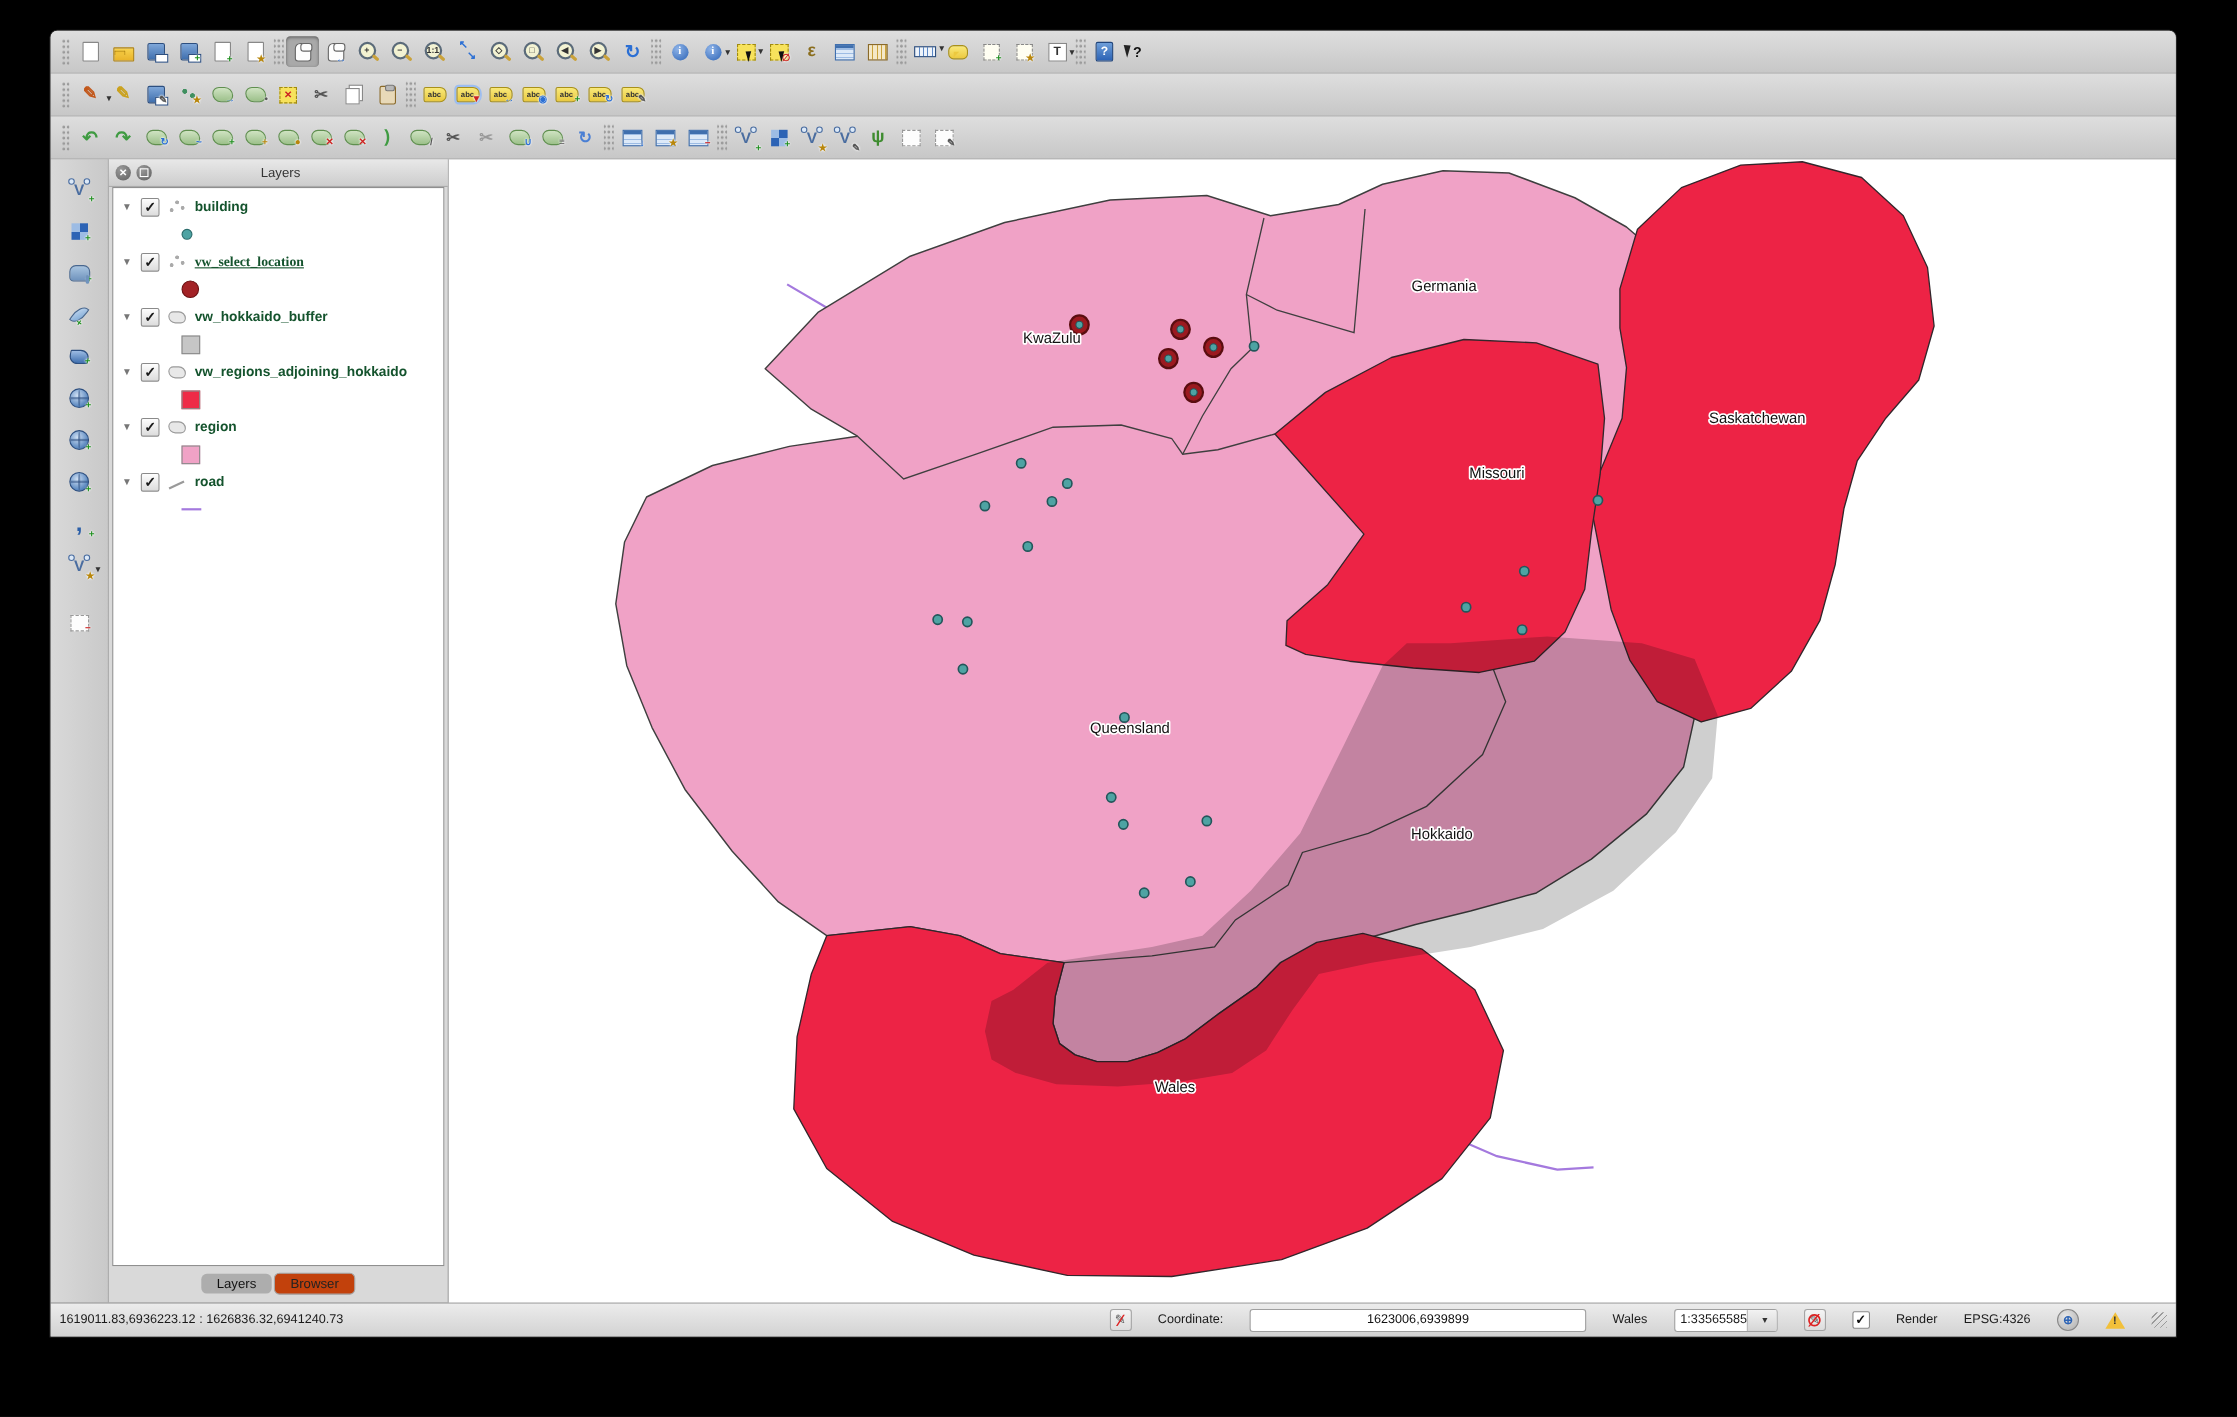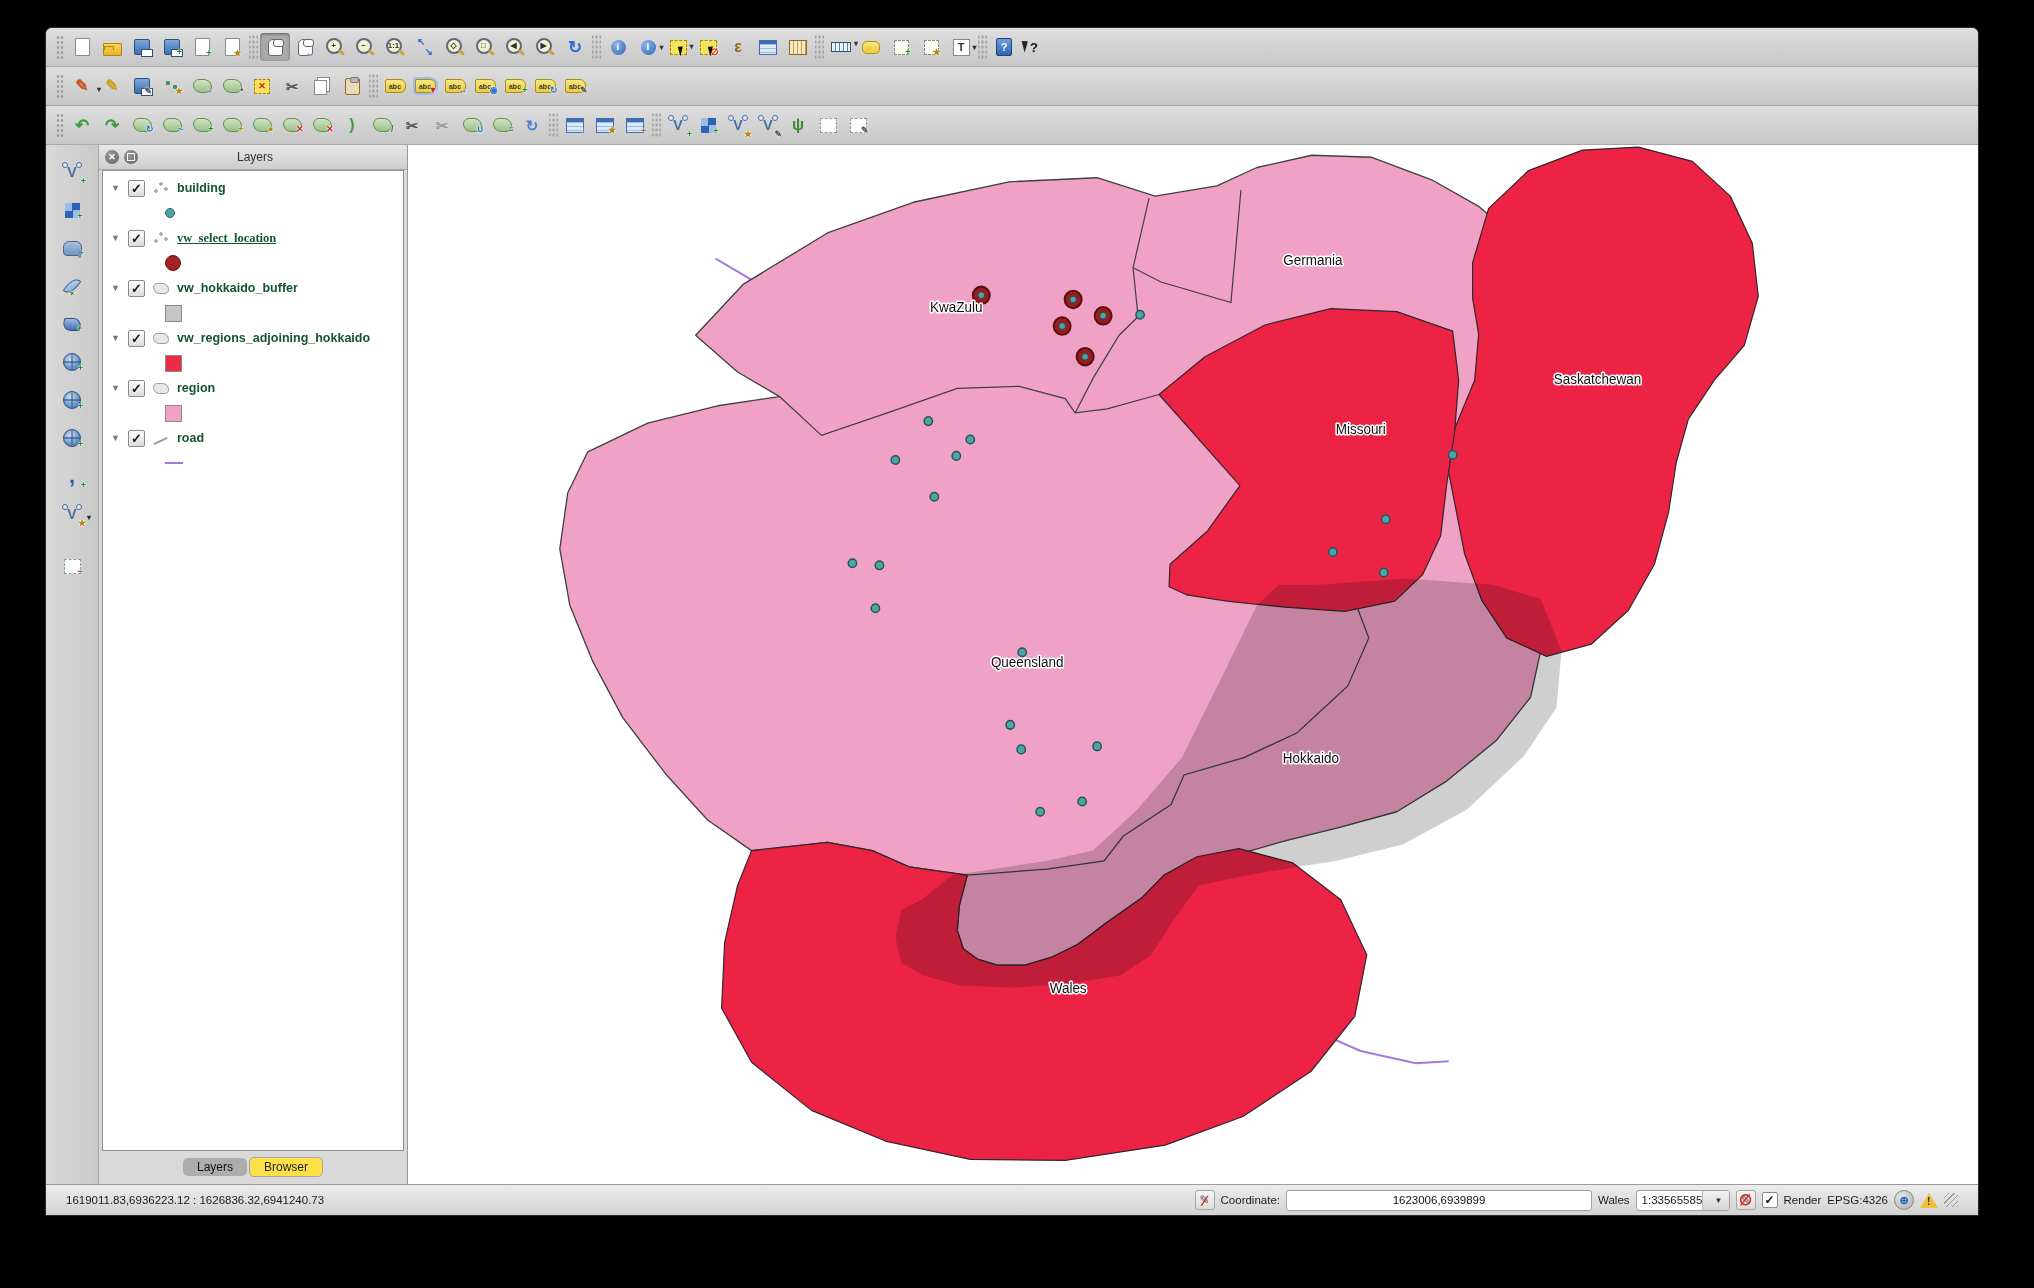--- a/index.html
+++ b/index.html
@@ -106,27 +106,27 @@
   .llabel{font-size:12.5px;font-weight:bold;color:#14532d;}
   .llabel.ul{text-decoration:underline;font-family:Liberation Serif, serif;}
   .lswatch{height:24px;display:flex;align-items:center;padding-left:62px;}
   .sw-dot{width:8px;height:8px;border-radius:50%;background:#4ea3a3;border:1.5px solid #2b6b6b;}
   .sw-circ{width:14px;height:14px;border-radius:50%;background:#a32226;border:1.5px solid #6d1214;}
   .sw-sq{width:15px;height:15px;border:1px solid #8a8a8a;}
   .sw-line{width:18px;height:2px;background:#a479de;}
   #dock-tabs{height:26px;display:flex;align-items:center;justify-content:center;gap:2px;padding-bottom:4px;margin-top:3px;}
   .dtab{font-size:12px;padding:2px 14px;border-radius:5px;color:#222;}
   .dtab.active{background:#adadad;color:#111;}
-  .dtab.plain{background:#fde047;border:1px solid #a5a5a5;}
+  .dtab.plain{background:#c2410c;border:1px solid #a5a5a5;}
   
   #map{flex:1;background:#fff;position:relative;min-width:0;}
   #map svg{position:absolute;left:0;top:0;width:100%;height:100%;}
   
   #statusbar{flex:0 0 30px;background:linear-gradient(#ececec,#d2d2d2);border-top:1px solid #9b9b9b;
-    display:flex;align-items:center;padding:0 20px;gap:6px;font-size:11.5px;color:#1a1a1a;}
+    display:flex;align-items:center;padding:0 8px;gap:24px;font-size:11.5px;color:#1a1a1a;}
   #extents{white-space:nowrap;}
   .spacer{flex:1;}
   .st-ic{position:relative;width:18px;height:18px;display:flex;align-items:center;justify-content:center;
     border:1px solid #a5a5a5;border-radius:3px;background:linear-gradient(#f5f5f5,#ddd);}
   .st-ic .pcl{font-size:12px;color:#555;font-style:normal;}
   .st-ic .no{position:absolute;font-size:15px;color:#d22;font-weight:bold;font-style:normal;}
   #coord-input{width:300px;height:17px;border:1px solid #9f9f9f;border-radius:3px;background:#fff;
     font-size:11.5px;text-align:center;font-family:"Liberation Sans",sans-serif;color:#111;}
   #scale-combo{width:92px;height:19px;border:1px solid #9f9f9f;border-radius:3px;background:#fff;
     display:flex;align-items:center;position:relative;}

